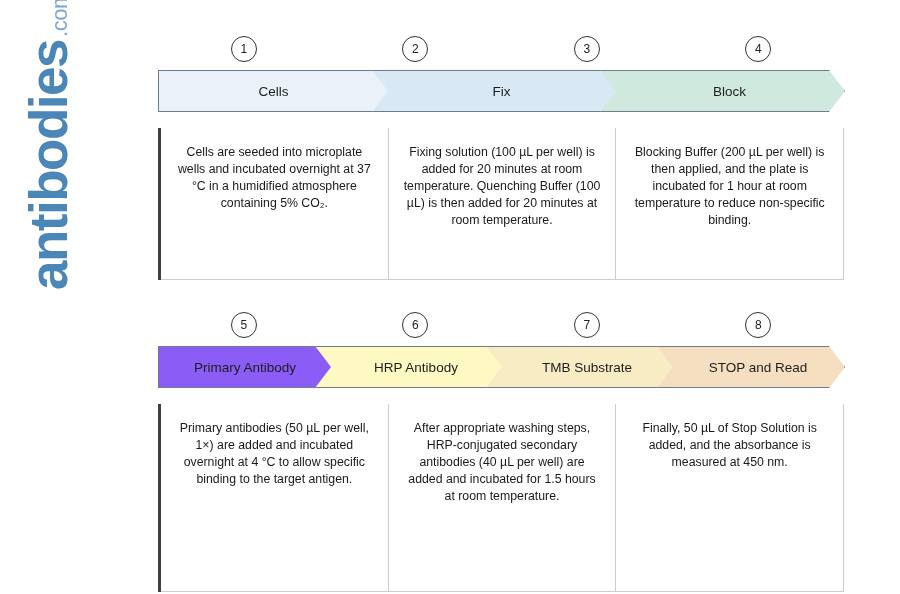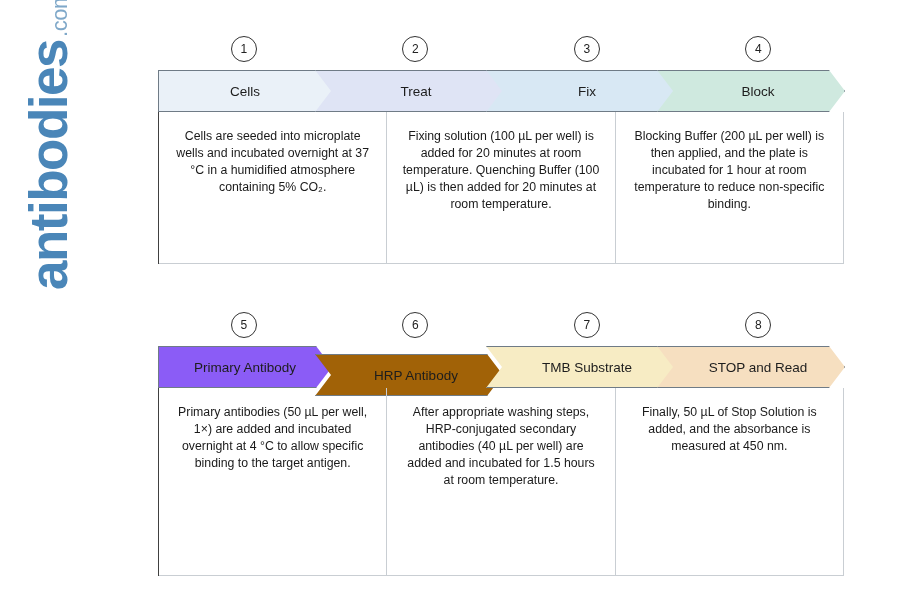--- a/index.html
+++ b/index.html
@@ -127,22 +127,22 @@
   .chev:not(.first) {
     clip-path: polygon(0 0, calc(100% - 16px) 0, 100% 50%, calc(100% - 16px) 100%, 0 100%, 16px 50%);
     margin-left: -16px;
     padding-left: 14px;
   }
   .chev span { display: block; text-align: center; }
 
   .bodies {
     position: relative;
     display: flex;
-    margin-top: 0px;
-    border-left: 1px solid #404040;
+    margin-top: 16px;
+    border-left: 3px solid #404040;
   }
   .body-cell {
     flex: 1 1 0;
     border-right: 1px solid #c9ced3;
     border-bottom: 1px solid #c9ced3;
     box-sizing: border-box;
     padding: 16px 14px 14px 14px;
     font-size: 12.3px;
     line-height: 17px;
     text-align: center;
@@ -182,23 +182,20 @@
       </div>
     <div class="circle-cell">
         <div class="circle">4</div>
       </div>
   </div>
 
   <div class="chevrons">
     <div class="chev first" style="background: rgb(234, 241, 248);">
         <span>Cells</span>
       </div>
-    <div class="chev" style="background: rgb(223, 228, 245);">
-        <span>Treat</span>
-      </div>
     <div class="chev" style="background: rgb(216, 232, 244);">
         <span>Fix</span>
       </div>
     <div class="chev" style="background: rgb(207, 233, 223);">
         <span>Block</span>
       </div>
   </div>
 
   <div class="bodies">
     <div class="body-cell">Cells are seeded into microplate wells and incubated overnight at 37 °C in a humidified atmosphere containing 5% CO₂.</div>
@@ -220,21 +217,21 @@
       </div>
     <div class="circle-cell">
         <div class="circle">8</div>
       </div>
   </div>
 
   <div class="chevrons">
     <div class="chev first" style="background: #8b5cf6;">
         <span>Primary Antibody</span>
       </div>
-    <div class="chev" style="background: #a16207; margin-top: 8px;">
+    <div class="chev" style="background: #fef9c3;">
         <span>HRP Antibody</span>
       </div>
     <div class="chev" style="background: rgb(247, 236, 196);">
         <span>TMB Substrate</span>
       </div>
     <div class="chev" style="background: rgb(246, 223, 192);">
         <span>STOP and Read</span>
       </div>
   </div>
 

